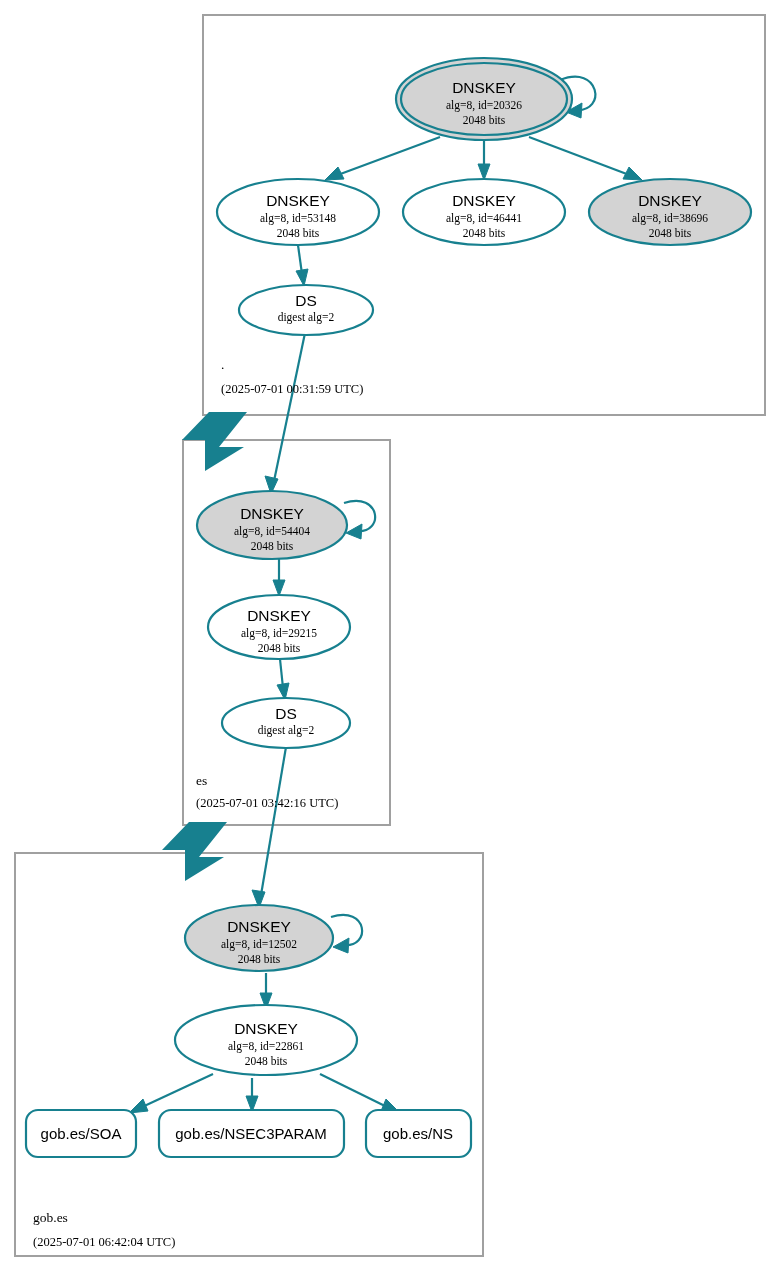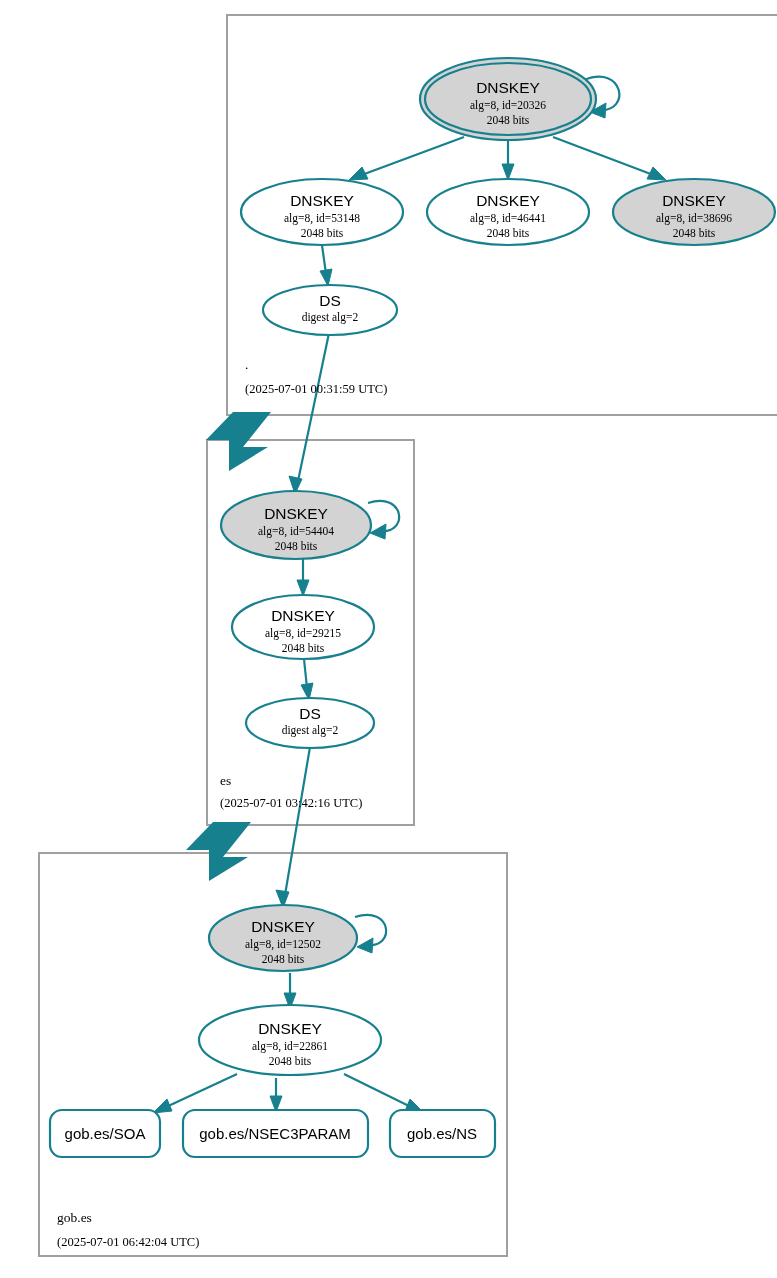--- a/index.html
+++ b/index.html
@@ -10,21 +10,20 @@
   body {
     width: 777px;
     height: 1278px;
     font-family: "Liberation Sans", sans-serif;
     overflow: hidden;
   }
   #diagram-root {
     position: relative;
     width: 743px;
     height: 1278px;
-    margin-left: 24px;
   }
   svg#dnssec-graph {
     display: block;
     width: 777px;
     height: 1278px;
   }
   .zone-box {
     fill: #ffffff;
     stroke: #a0a0a0;
     stroke-width: 2;

